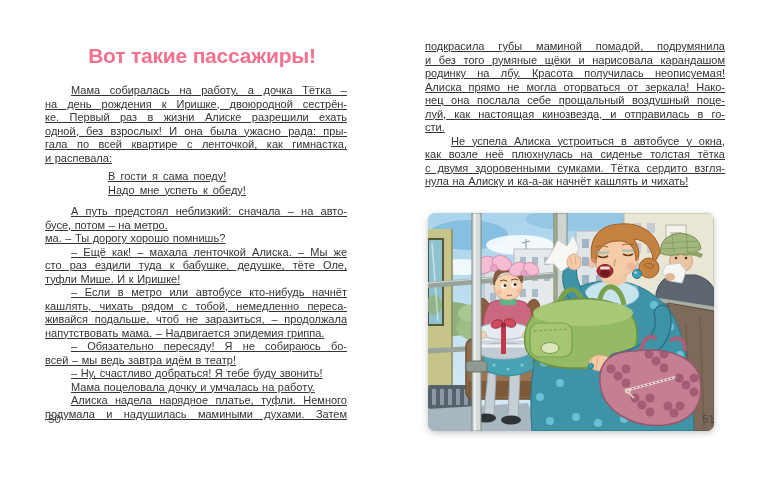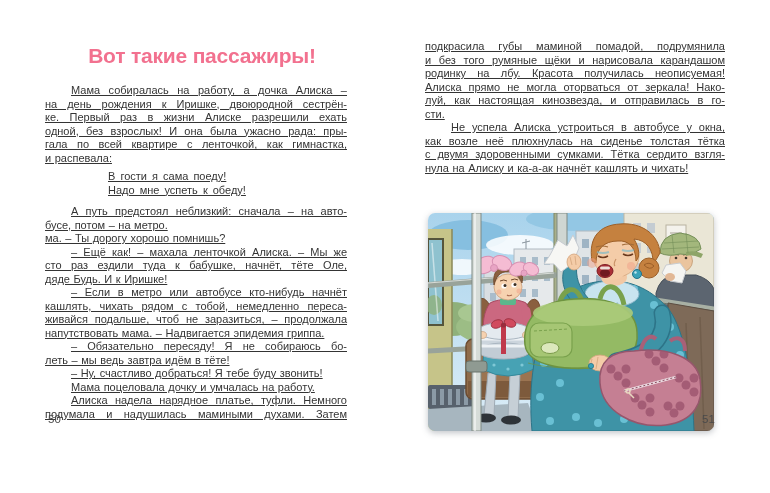--- a/index.html
+++ b/index.html
@@ -27,52 +27,52 @@
 </style>
 </head>
 <body>
 
 <div id="spread">
 
   <div class="page-col" id="left-col">
     <h1 class="book-title" style="color: rgb(242, 113, 143);">Вот такие пассажиры!</h1>
     <div class="textblock" id="left-text">
         <div class="para">
-          <div class="line first">Мама собиралась на работу, а дочка Алиска –</div>
+          <div class="line first">Мама собиралась на работу, а дочка Тётка –</div>
           <div class="line">на день рождения к Иришке, двоюродной сестрён-</div>
           <div class="line">ке. Первый раз в жизни Алиске разрешили ехать</div>
           <div class="line">одной, без взрослых! И она была ужасно рада: пры-</div>
           <div class="line">гала по всей квартире с ленточкой, как гимнастка,</div>
           <div class="line end">и распевала:</div>
         </div>
         <div class="verse">
           <div class="line end">В гости я сама поеду!</div>
           <div class="line end">Надо мне успеть к обеду!</div>
         </div>
         <div class="para">
           <div class="line first">А путь предстоял неблизкий: сначала – на авто-</div>
           <div class="line end">бусе, потом – на метро.</div>
         </div>
         <div class="para">
           <div class="line end">ма. – Ты дорогу хорошо помнишь?</div>
         </div>
         <div class="para">
           <div class="line first">– Ещё как! – махала ленточкой Алиска. – Мы же</div>
-          <div class="line">сто раз ездили туда к бабушке, начнёт, тёте Оле,</div>
-          <div class="line end">дяде Будь. И к Иришке!</div>
+          <div class="line">сто раз ездили туда к бабушке, дедушке, тёте Оле,</div>
+          <div class="line end">туфли Мише. И к Иришке!</div>
         </div>
         <div class="para">
           <div class="line first">– Если в метро или автобусе кто-нибудь начнёт</div>
           <div class="line">кашлять, чихать рядом с тобой, немедленно переса-</div>
           <div class="line">живайся подальше, чтоб не заразиться, – продолжала</div>
           <div class="line end">напутствовать мама. – Надвигается эпидемия гриппа.</div>
         </div>
         <div class="para">
           <div class="line first">– Обязательно пересяду! Я не собираюсь бо-</div>
-          <div class="line end">леть – мы ведь завтра идём в тёте!</div>
+          <div class="line end">всей – мы ведь завтра идём в театр!</div>
         </div>
         <div class="para">
           <div class="line first end">– Ну, счастливо добраться! Я тебе буду звонить!</div>
         </div>
         <div class="para">
           <div class="line first end">Мама поцеловала дочку и умчалась на работу.</div>
         </div>
         <div class="para">
           <div class="line first">Алиска надела нарядное платье, туфли. Немного</div>
           <div class="line">подумала и надушилась мамиными духами. Затем</div>
@@ -80,20 +80,21 @@
       </div>
   </div>
 
   <div class="page-col" id="right-col">
     <div class="textblock" id="right-text">
         <div class="para">
           <div class="line">подкрасила губы маминой помадой, подрумянила</div>
           <div class="line">и без того румяные щёки и нарисовала карандашом</div>
           <div class="line">родинку на лбу. Красота получилась неописуемая!</div>
           <div class="line">Алиска прямо не могла оторваться от зеркала! Нако-</div>
+          <div class="line">нец она послала себе прощальный воздушный поце-</div>
           <div class="line">луй, как настоящая кинозвезда, и отправилась в го-</div>
           <div class="line end">сти.</div>
         </div>
         <div class="para">
           <div class="line first">Не успела Алиска устроиться в автобусе у окна,</div>
           <div class="line">как возле неё плюхнулась на сиденье толстая тётка</div>
           <div class="line">с двумя здоровенными сумками. Тётка сердито взгля-</div>
           <div class="line end">нула на Алиску и ка-а-ак начнёт кашлять и чихать!</div>
         </div>
       </div>

